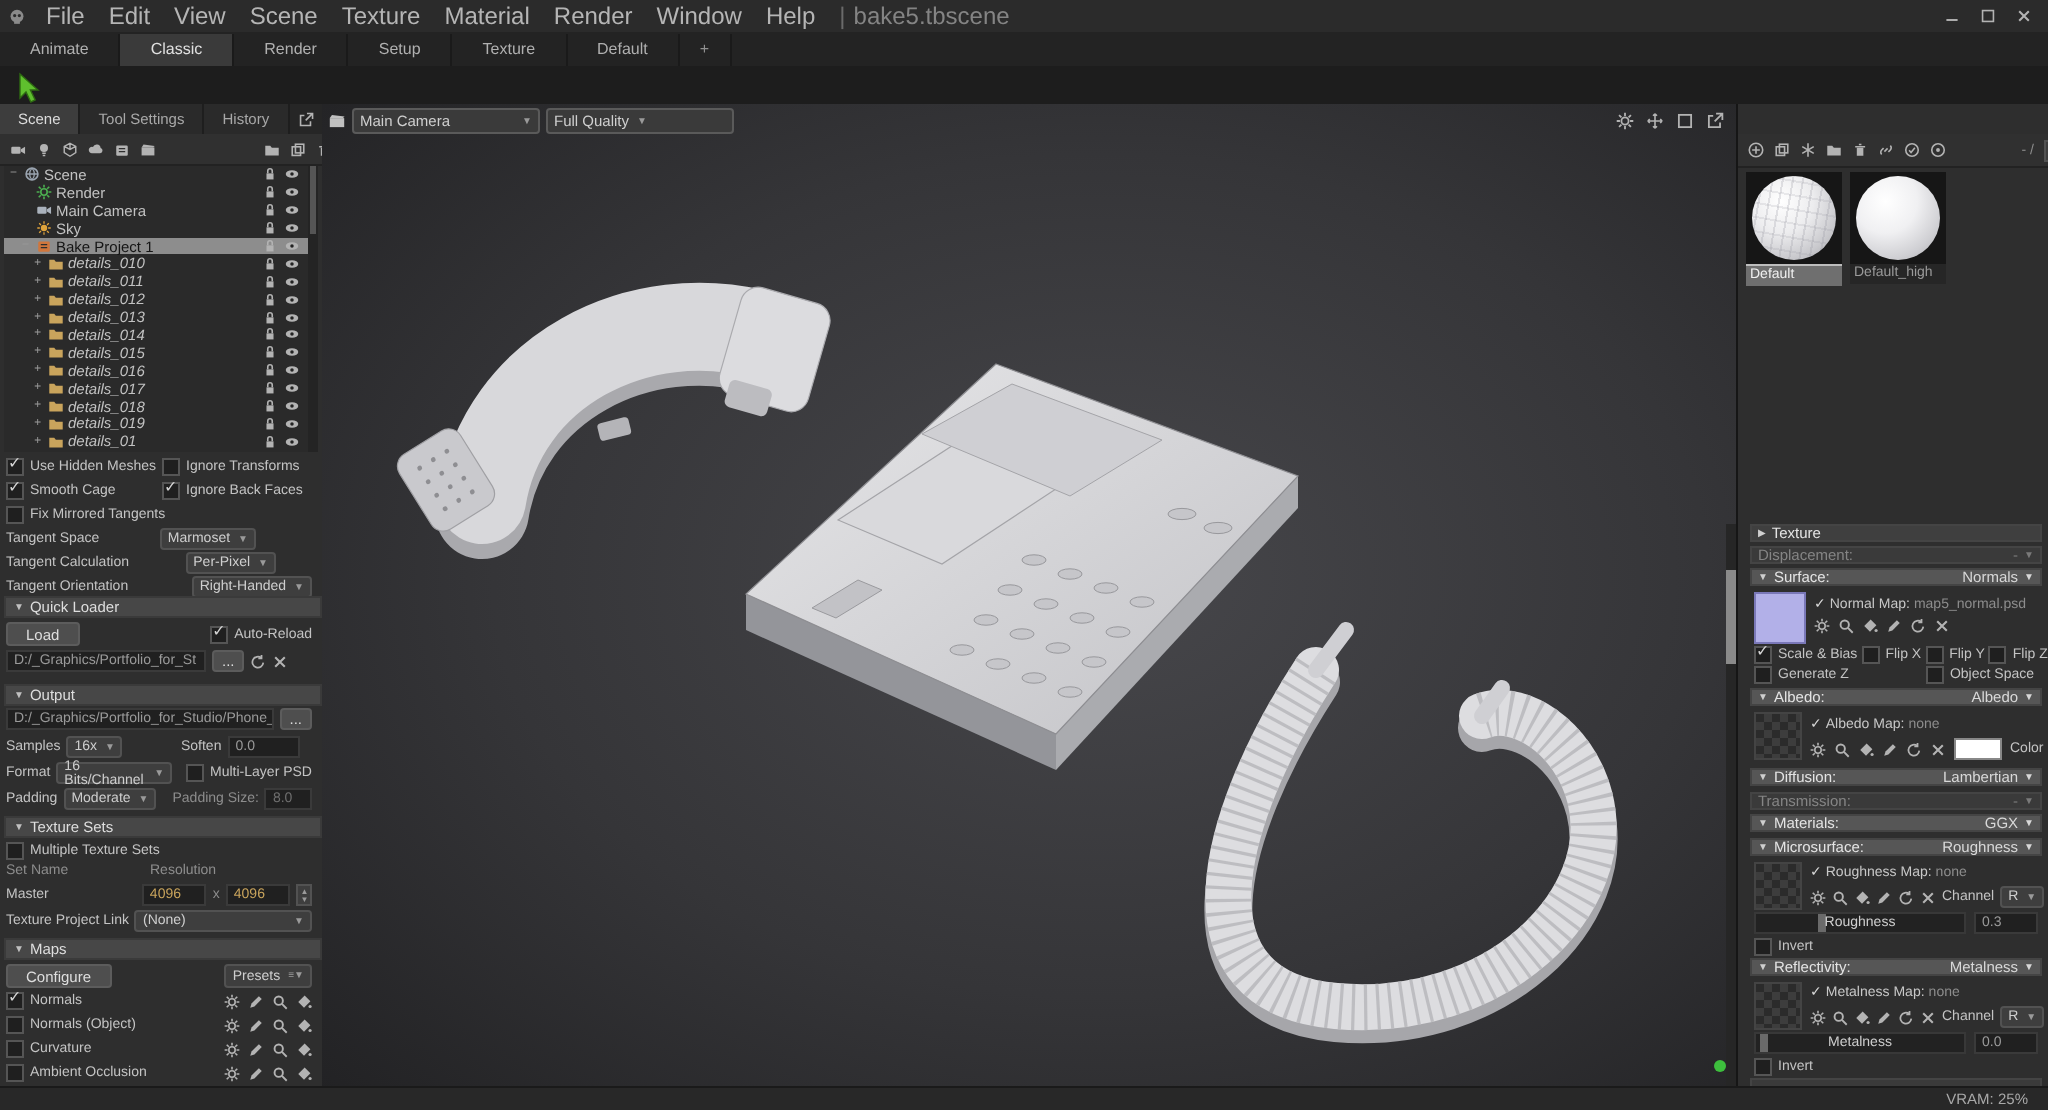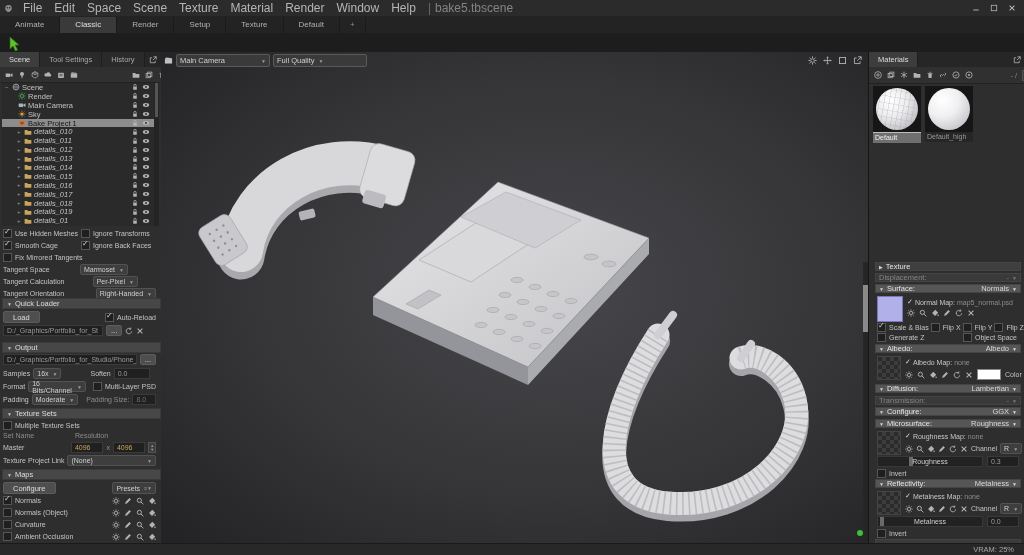--- a/index.html
+++ b/index.html
@@ -224,21 +224,21 @@
 
   <div id="titlebar" class="abs r">
     <svg class="ic big" style="margin:0 4px;color:#8a8a8a" viewBox="0 0 10 10">
         <circle cx="5" cy="4.6" r="3.6" fill="currentColor"></circle>
         <circle cx="3.7" cy="4.2" r=".9" fill="#2b2b2b"></circle>
         <circle cx="6.3" cy="4.2" r=".9" fill="#2b2b2b"></circle>
         <path d="M3.4 7.6h3.2v1.2H3.4z" fill="currentColor"></path>
       </svg>
     <span class="menu">File</span>
     <span class="menu">Edit</span>
-    <span class="menu">Space</span>
+    <span class="menu">View</span>
     <span class="menu">Scene</span>
     <span class="menu">Texture</span>
     <span class="menu">Material</span>
     <span class="menu">Render</span>
     <span class="menu">Window</span>
     <span class="menu">Help</span>
     <span class="sep">|</span>
     <span class="fname">bake5.tbscene</span>
     <div class="winbtns">
       <svg class="ic" viewBox="0 0 10 10">
@@ -897,26 +897,20 @@
       <svg class="ic big" viewBox="0 0 10 10">
           <use href="#i-square"></use>
         </svg>
       <svg class="ic big" viewBox="0 0 10 10">
           <use href="#i-popout"></use>
         </svg>
     </div>
   </div>
 
   <div id="rightpanel" class="abs">
-    <div id="rtabs" class="abs r">
-      <span class="ptab active">Materials</span>
-      <svg class="ic" style="margin-left:auto;margin-right:4px" viewBox="0 0 10 10">
-          <use href="#i-popout"></use>
-        </svg>
-    </div>
     <div id="rtoolbar" class="abs r">
       <svg class="ic" viewBox="0 0 10 10">
           <use href="#i-plus"></use>
         </svg>
       <svg class="ic" viewBox="0 0 10 10">
           <use href="#i-copy"></use>
         </svg>
       <svg class="ic" viewBox="0 0 10 10">
           <use href="#i-snow"></use>
         </svg>
@@ -1081,21 +1075,21 @@
     </div>
     <div class="mhdr dis" style="top:344px">
       <span>Transmission:</span>
       <span class="val">
           <span>-</span>
           <span class="caret" style="font-size:5px">▼</span>
         </span>
     </div>
     <div class="mhdr" style="top:355px">
       <span class="arr">▼</span>
-        <span>Configure:</span>
+        <span>Materials:</span>
       <span class="val">
           <span>GGX</span>
           <span class="caret" style="font-size:5px">▼</span>
         </span>
     </div>
 
     <div class="mhdr" style="top:367px">
       <span class="arr">▼</span>
         <span>Microsurface:</span>
       <span class="val">

